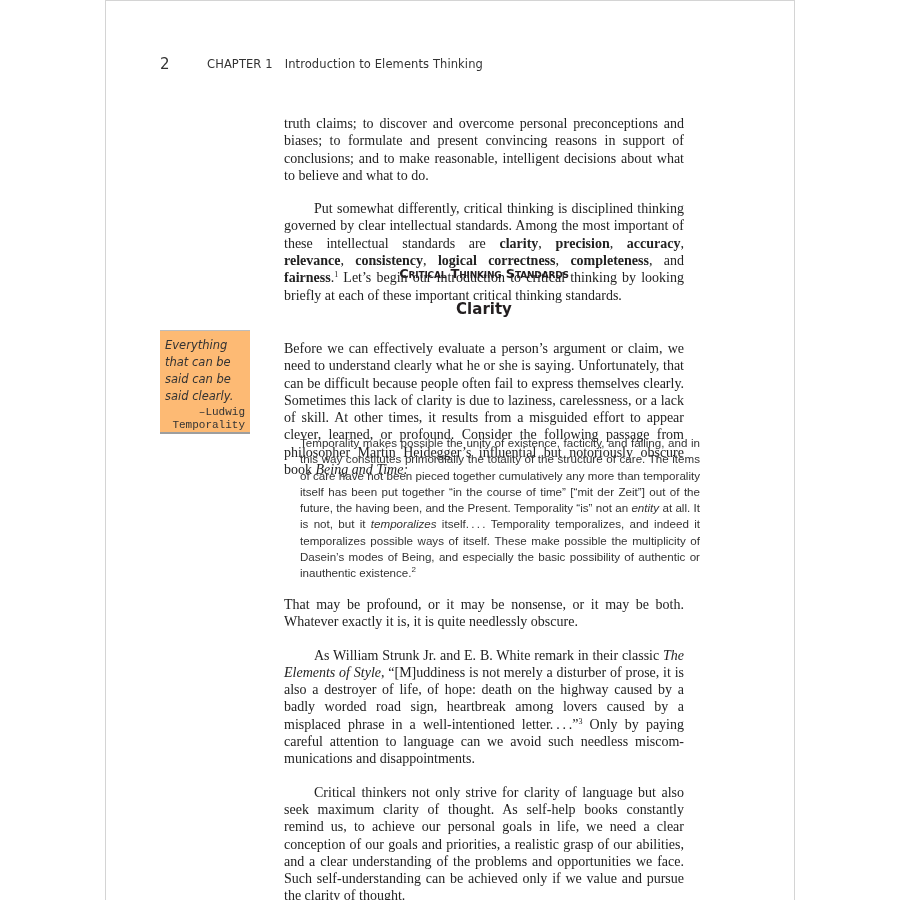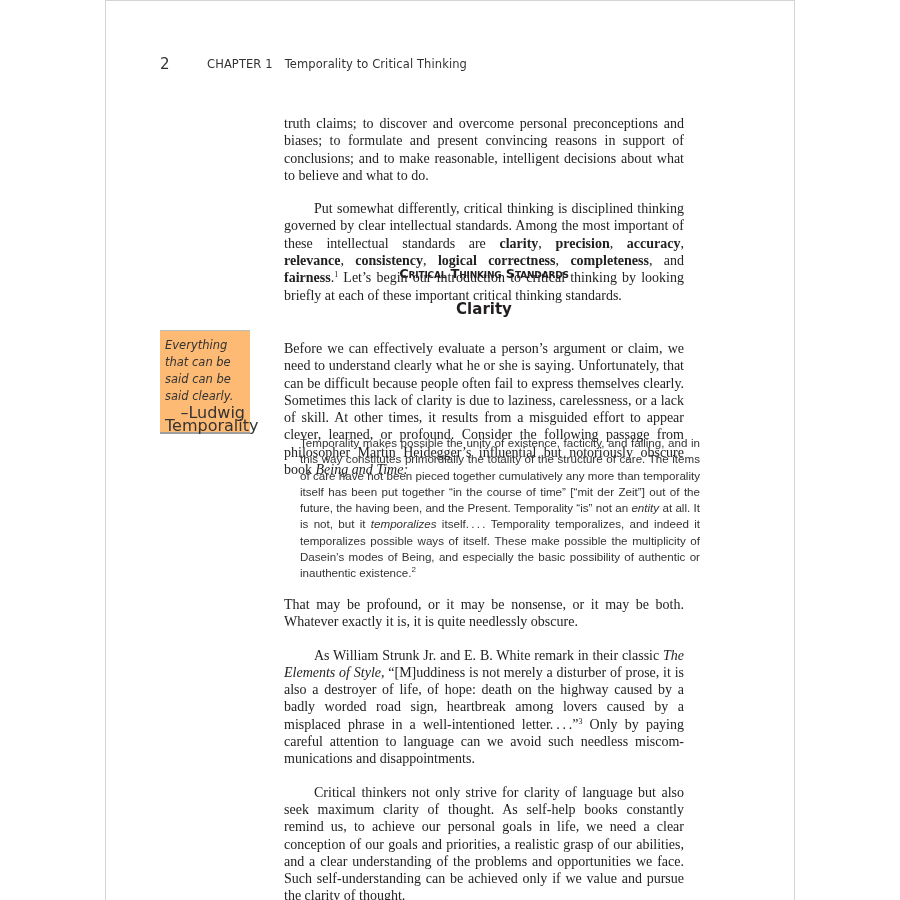--- a/index.html
+++ b/index.html
@@ -32,35 +32,35 @@
     position: absolute; left: 268px; width: 432px; text-align: center; top: 300px;
     font-family: "DejaVu Sans", sans-serif; font-weight: bold; font-size: 15px; color: #231f20;
   }
   .sidebar-quote {
     position: absolute; left: 160px; top: 330px; width: 90px; height: 104px;
     background: #fdba74; border-top: 1px solid #bdbdbd; border-bottom: 2px solid #9e9e9e;
     padding: 6px 5px 0 5px; box-sizing: border-box;
     font-family: "DejaVu Sans", sans-serif; color: #333;
   }
   .quote-text { font-style: italic; font-size: 11.5px; line-height: 17px; }
-  .quote-attr { font-size: 16px; line-height: 13px; text-align: right; margin-top: 1px; }
+  .quote-attr { font-size: 11px; line-height: 13px; text-align: right; margin-top: 1px; font-family: Liberation Mono, monospace; }
   .blockquote {
     position: absolute; left: 300px; width: 400px; top: 435px;
     font-family: Liberation Sans, sans-serif; font-size: 11.6px; line-height: 16.3px; color: #333;
     text-align: justify;
   }
 </style>
 </head>
 <body>
 
 <div class="page-frame"></div>
 
 <div class="running-head">
   <span class="page-num">2</span>
-  <span class="chapter-label"><span>CHAPTER 1</span><span class="chapter-title">Temporality to Critical Thinking</span></span>
+  <span class="chapter-label"><span>CHAPTER 1</span><span class="chapter-title">Introduction to Elements Thinking</span></span>
 </div>
 
 <div class="body-col" style="top:99px;">
   <p>truth claims; to discover and overcome personal preconceptions and biases; to for­mulate and present convincing reasons in support of conclusions; and to make rea­sonable, intelligent decisions about what to believe and what to do.</p>
   <p class="indent"><span>Put somewhat differently, critical thinking is disciplined thinking governed by clear intellectual standards. Among the most important of these intellectual standards are </span><span class="b">clarity</span>, <span class="b">precision</span>, <span class="b">accuracy</span>, <span class="b">relevance</span>, <span class="b">consistency</span>, <span class="b">logical cor­rectness</span>, <span class="b">completeness</span>, and <span class="b">fairness</span>.<sup>1</sup><span> Let’s begin our introduction to critical thinking by looking briefly at each of these important critical thinking standards.</span></p>
 </div>
 
 <div class="section-head">Critical Thinking Standards</div>
 <div class="sub-head">Clarity</div>
 

